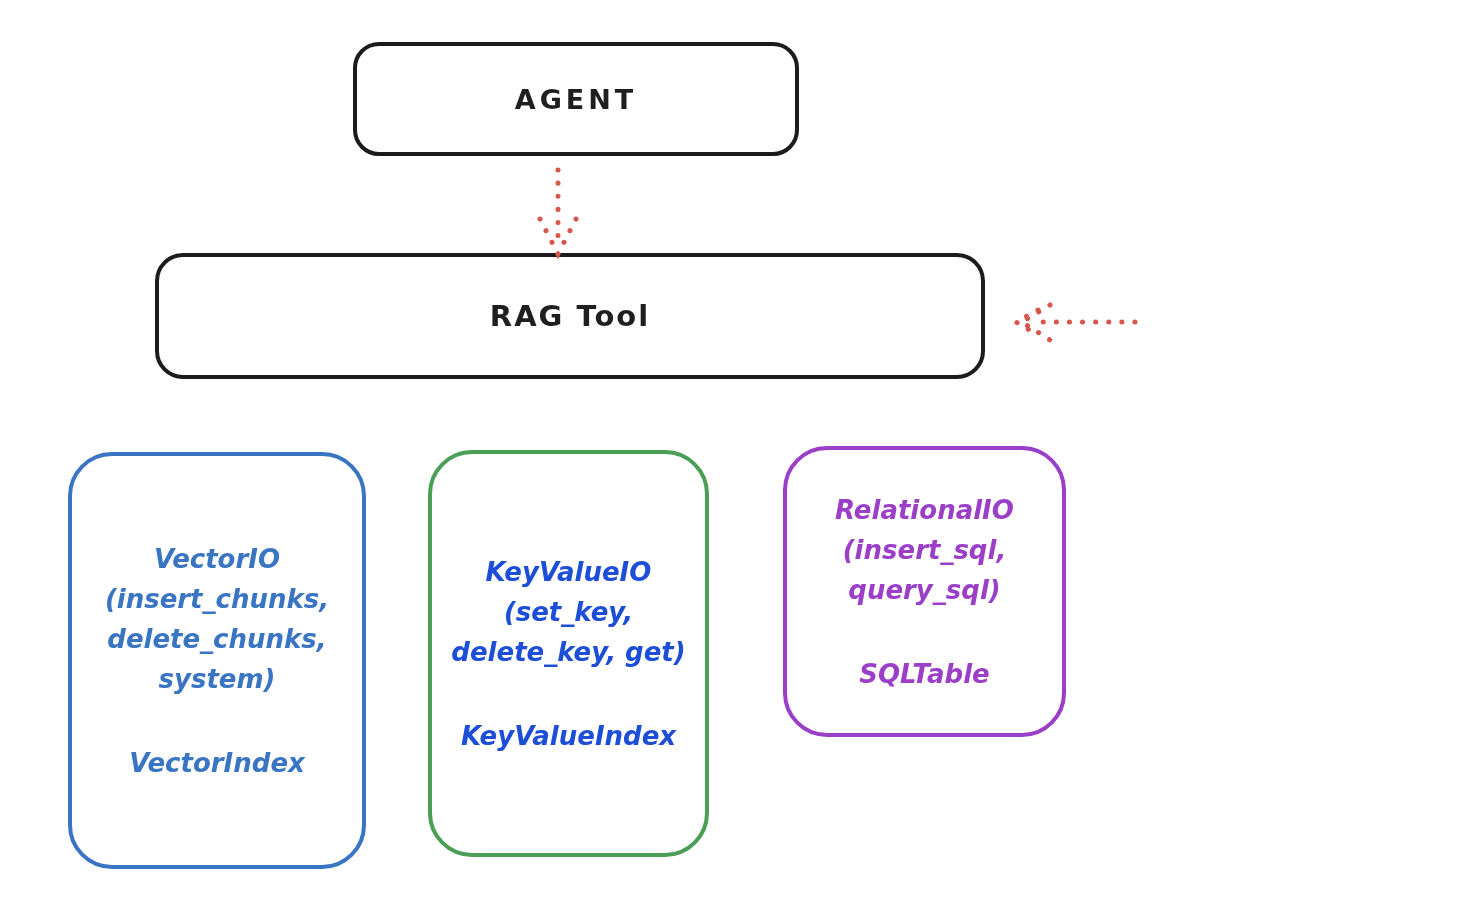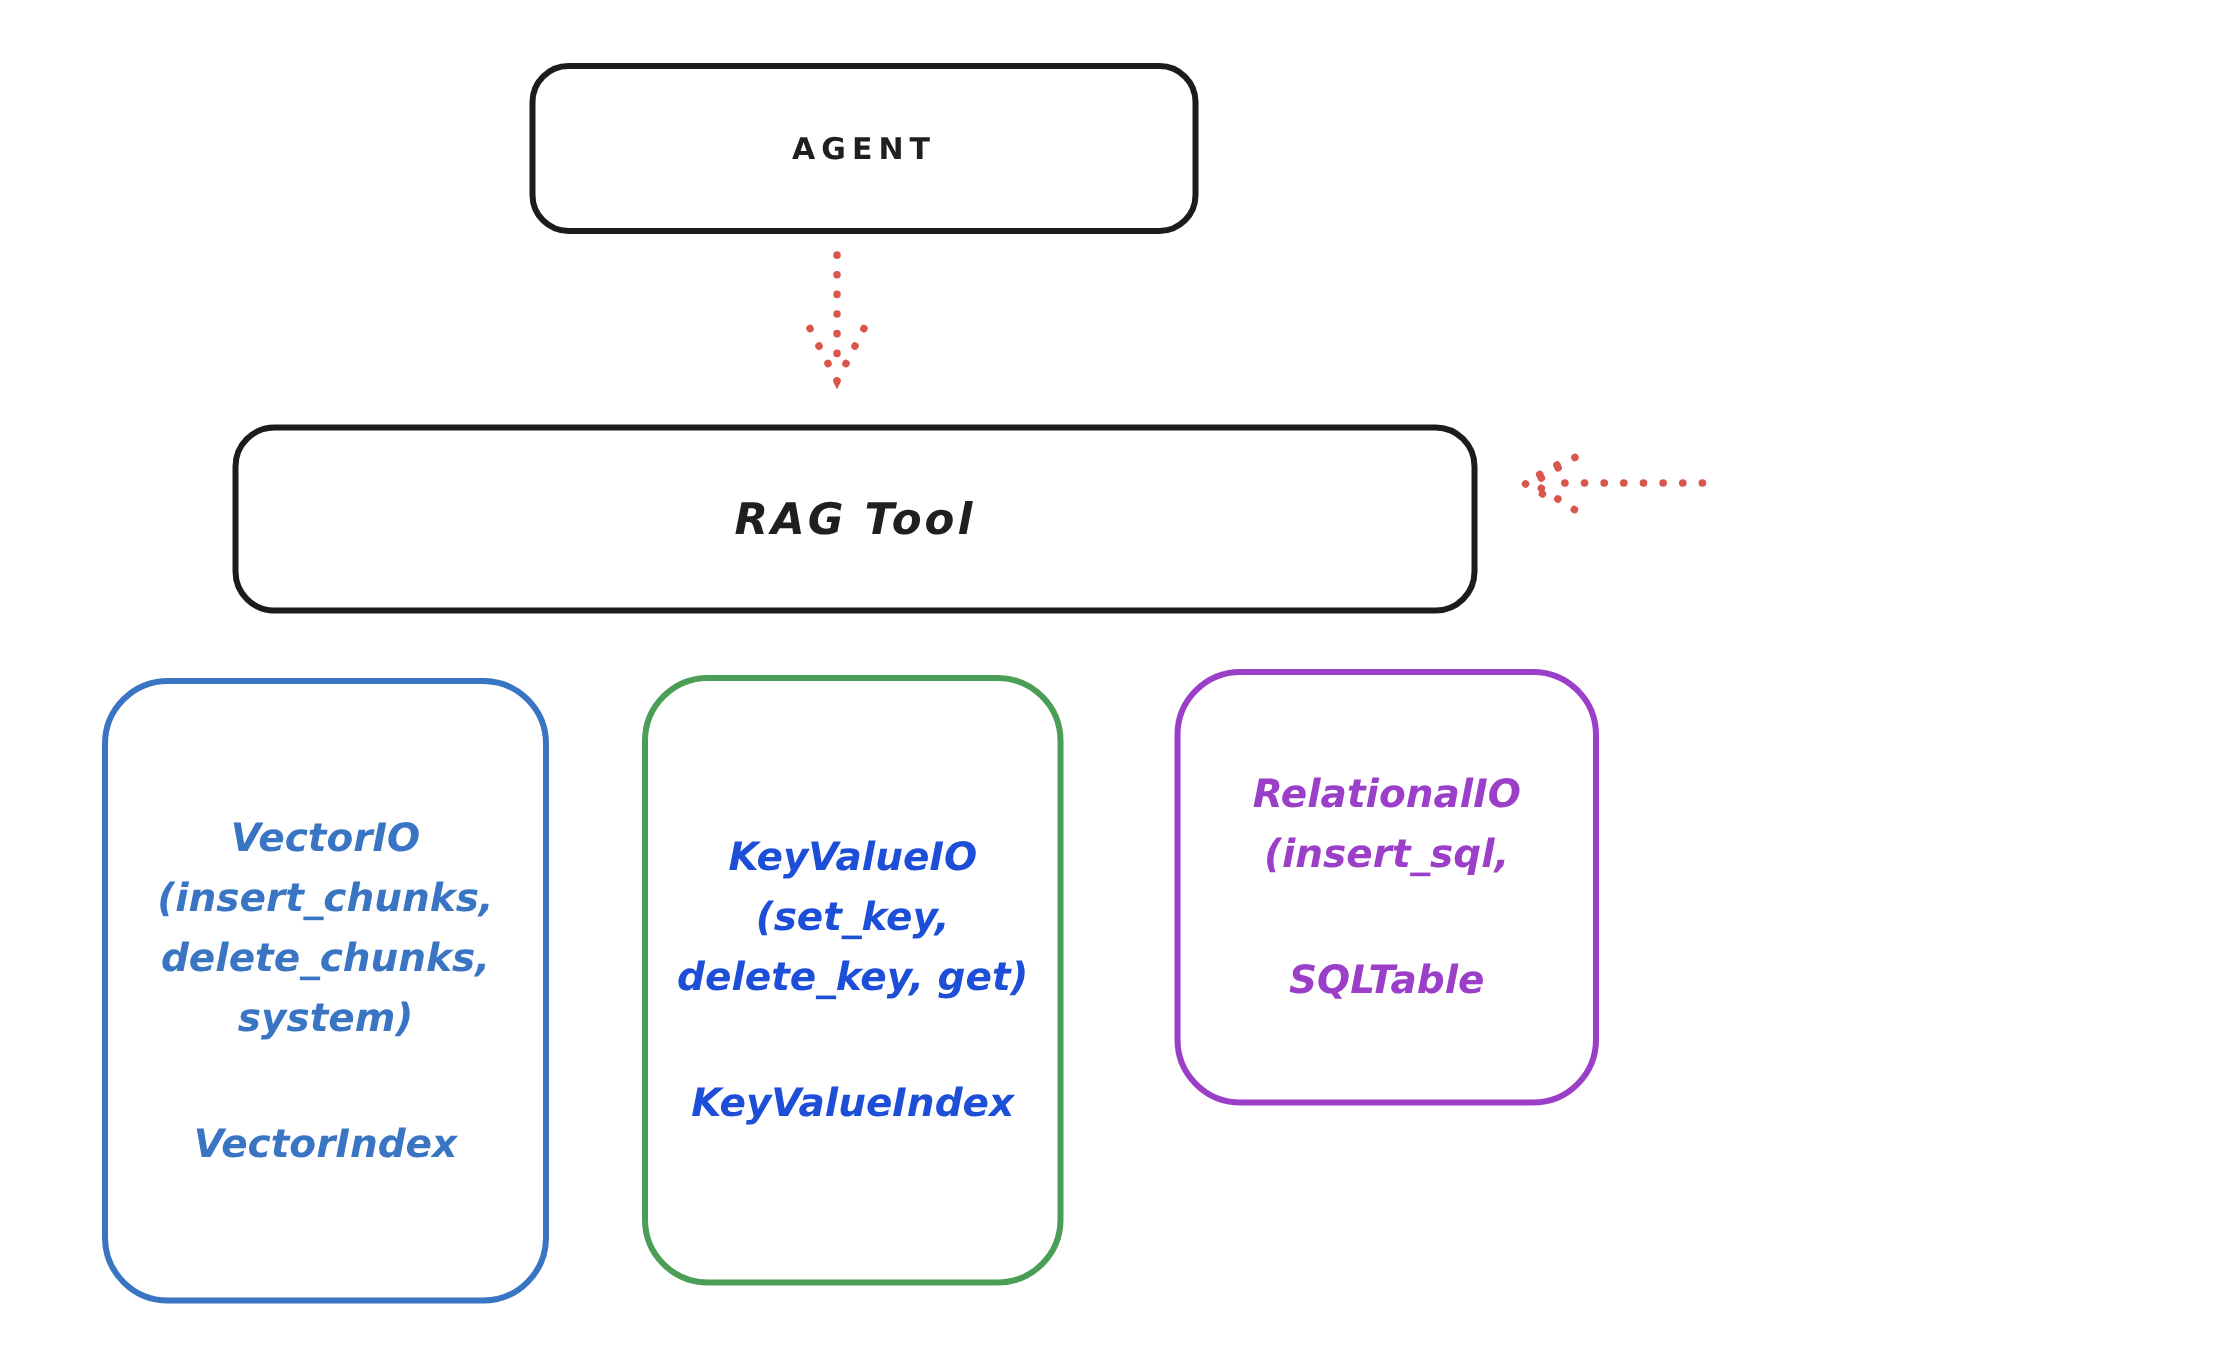--- a/index.html
+++ b/index.html
@@ -11,23 +11,23 @@
   .overlay{position:absolute;left:0;top:0;pointer-events:none;}
 
   .box{position:absolute;background:#ffffff;box-sizing:border-box;}
 
   
   .top-box{
     border:4px solid #1c1c1c;border-radius:28px;
     display:flex;align-items:center;justify-content:center;
   }
   .agent{left:353px;top:42px;width:446px;height:114px;border-radius:26px;}
-  .ragtool{left:155px;top:283px;width:830px;height:126px;font-style:italic;}
+  .ragtool{left:155px;top:253px;width:830px;height:126px;}
   .top-label{
-    color:#1f1f1f;font-weight:bold;font-size:20px;letter-spacing:4px;
+    color:#1f1f1f;font-weight:bold;font-size:27px;letter-spacing:4px;
   }
   .ragtool .top-label{font-size:29px;letter-spacing:2px;}
 
   
   .annotation{
     position:absolute;left:1148px;top:281px;width:336px;
     text-align:center;color:#cc4538;font-weight:bold;font-size:27px;line-height:37px;
   }
 
   
@@ -91,17 +91,18 @@
       <div>(set_key,</div>
       <div>delete_key, get)</div>
     </div>
     <div class="index">KeyValueIndex</div>
   </div>
 
   <div class="box store store-purple">
     <div class="lines">
       <div>RelationalIO</div>
       <div>(insert_sql,</div>
+      <div>query_sql)</div>
     </div>
     <div class="index">SQLTable</div>
   </div>
 
 </div>
 
 </body></html>

